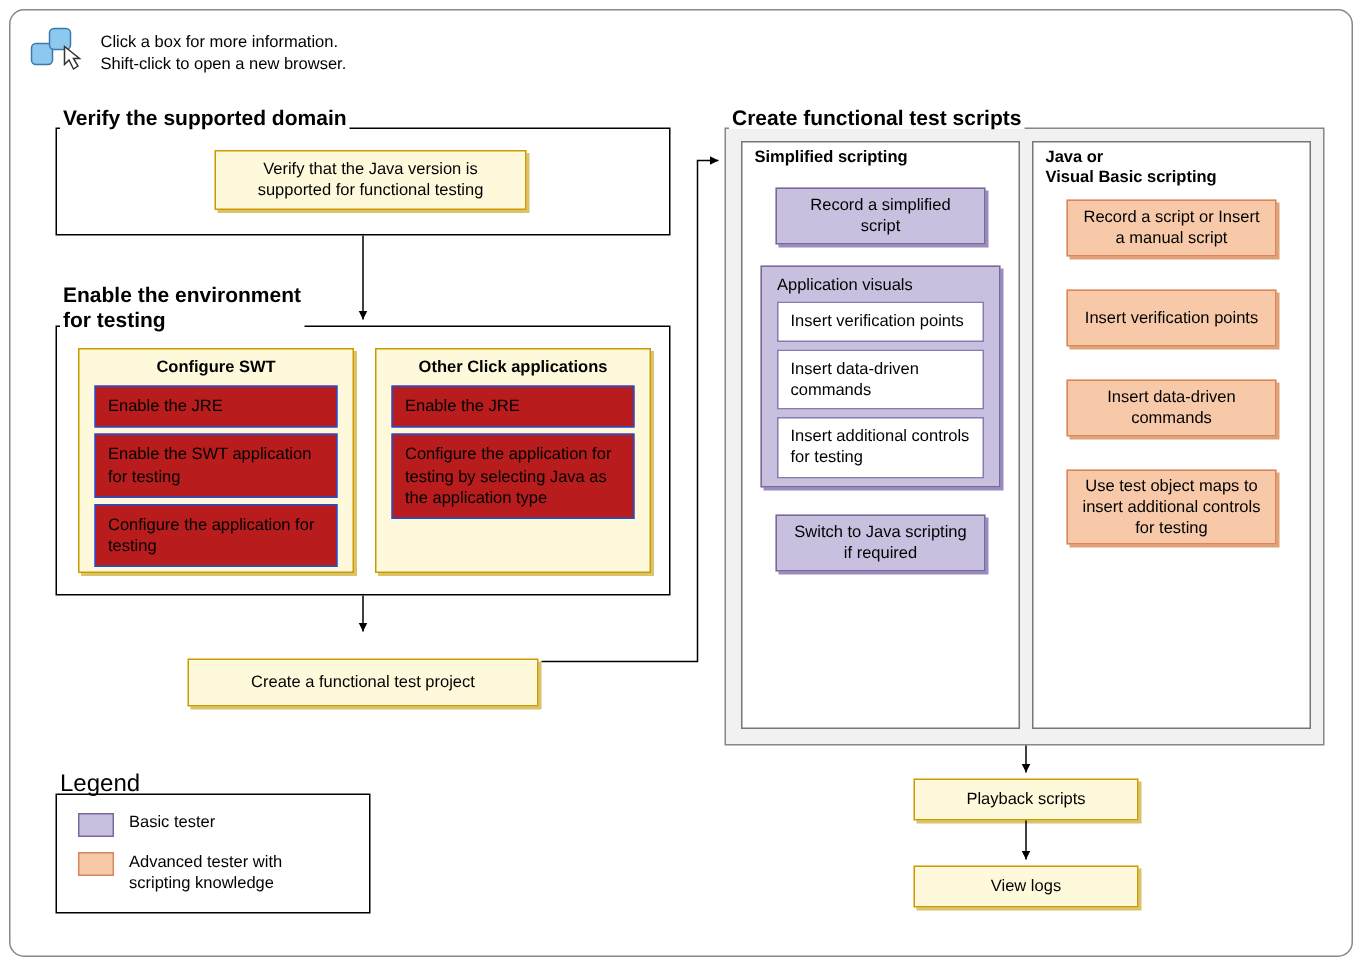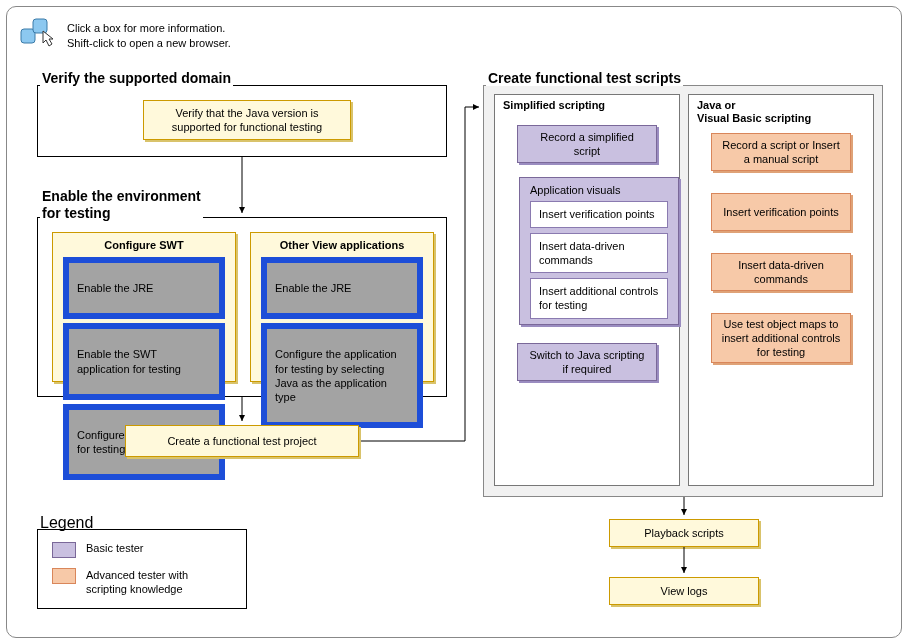--- a/index.html
+++ b/index.html
@@ -67,24 +67,24 @@
   border: 1px solid #cc9a00;
   background: #fff9db;
   box-shadow: 2px 2px 0 #d9c36b;
 }
 .col-title {
   text-align: center;
   font-weight: bold;
   padding: 6px 4px;
 }
 .wbox {
-  background: #a3a3a3;
-  border: 6px solid #1d4ed8;
+  background: #b91c1c;
+  border: 1px solid #1d4ed8;
   margin: 0 10px 4px 10px;
-  padding: 18px 8px;
+  padding: 6px 8px;
   line-height: 1.3;
 }
 .grey-panel {
   position: absolute;
   border: 1px solid #888;
   background: #f1f1f1;
 }
 .sub-panel {
   position: absolute;
   border: 1px solid #777;
@@ -186,35 +186,35 @@
     <div class="section-title twoline">
       <span>Enable the environment<br>for testing</span>
     </div>
     <div class="col-wrap" style="left:14px; top:14px; width:184px; height:150px;">
       <div class="col-title">Configure SWT</div>
       <div class="wbox">Enable the JRE</div>
       <div class="wbox">Enable the SWT application for testing</div>
       <div class="wbox">Configure the application for testing</div>
     </div>
     <div class="col-wrap" style="left:212px; top:14px; width:184px; height:150px;">
-      <div class="col-title">Other View applications</div>
+      <div class="col-title">Other Click applications</div>
       <div class="wbox">Enable the JRE</div>
       <div class="wbox" style="min-height:52px;">Configure the application for testing by selecting Java as the application type</div>
     </div>
   </div>
 
-  <div class="ybox" style="left:118px; top:418px; width:234px; height:32px;">Create a functional test project</div>
+  <div class="ybox" style="left:118px; top:432px; width:234px; height:32px;">Create a functional test project</div>
 
   <div class="grey-panel" style="left:476px; top:78px; width:400px; height:412px;">
     <div class="section-title" style="top:-16px;">Create functional test scripts</div>
 
     <div class="sub-panel" style="left:10px; top:8px; width:186px; height:392px;">
       <div class="sub-title">Simplified scripting</div>
       <div class="pbox" style="left:22px; top:30px; width:140px; height:38px;">Record a simplified script</div>
-      <div class="pbox group" style="left:12px; top:82px; width:160px; height:148px;margin-left:12px;">
+      <div class="pbox group" style="left:12px; top:82px; width:160px; height:148px;">
         <div class="grp-title">Application visuals</div>
         <div class="inbox">Insert verification points</div>
         <div class="inbox">Insert data-driven commands</div>
         <div class="inbox">Insert additional controls for testing</div>
       </div>
       <div class="pbox" style="left:22px; top:248px; width:140px; height:38px;">Switch to Java scripting if required</div>
     </div>
 
     <div class="sub-panel" style="left:204px; top:8px; width:186px; height:392px;">
       <div class="sub-title twoline">

